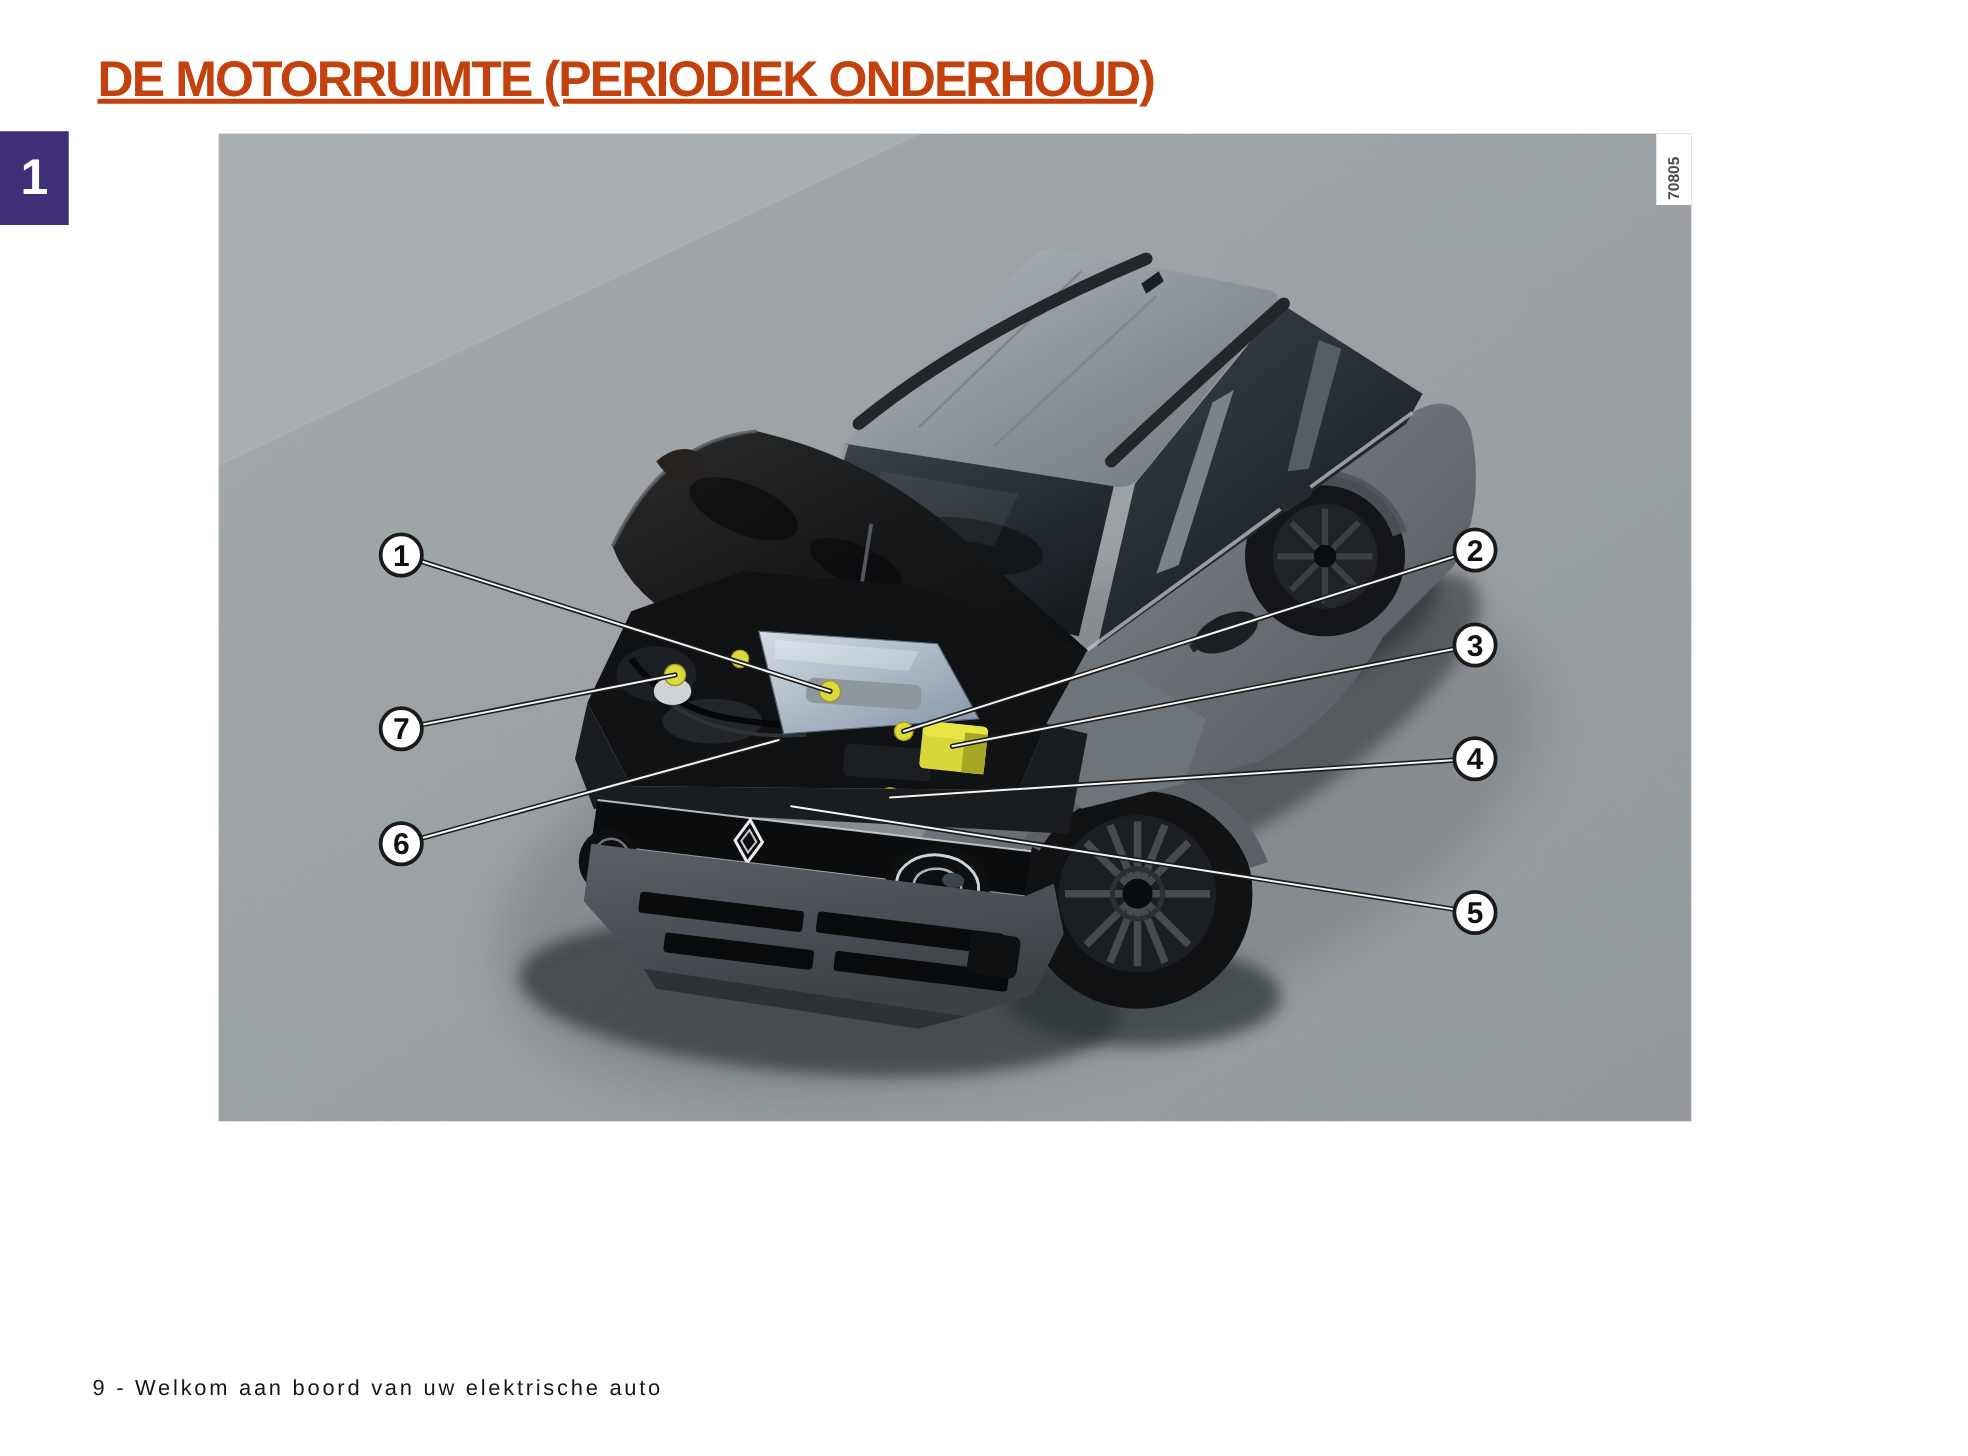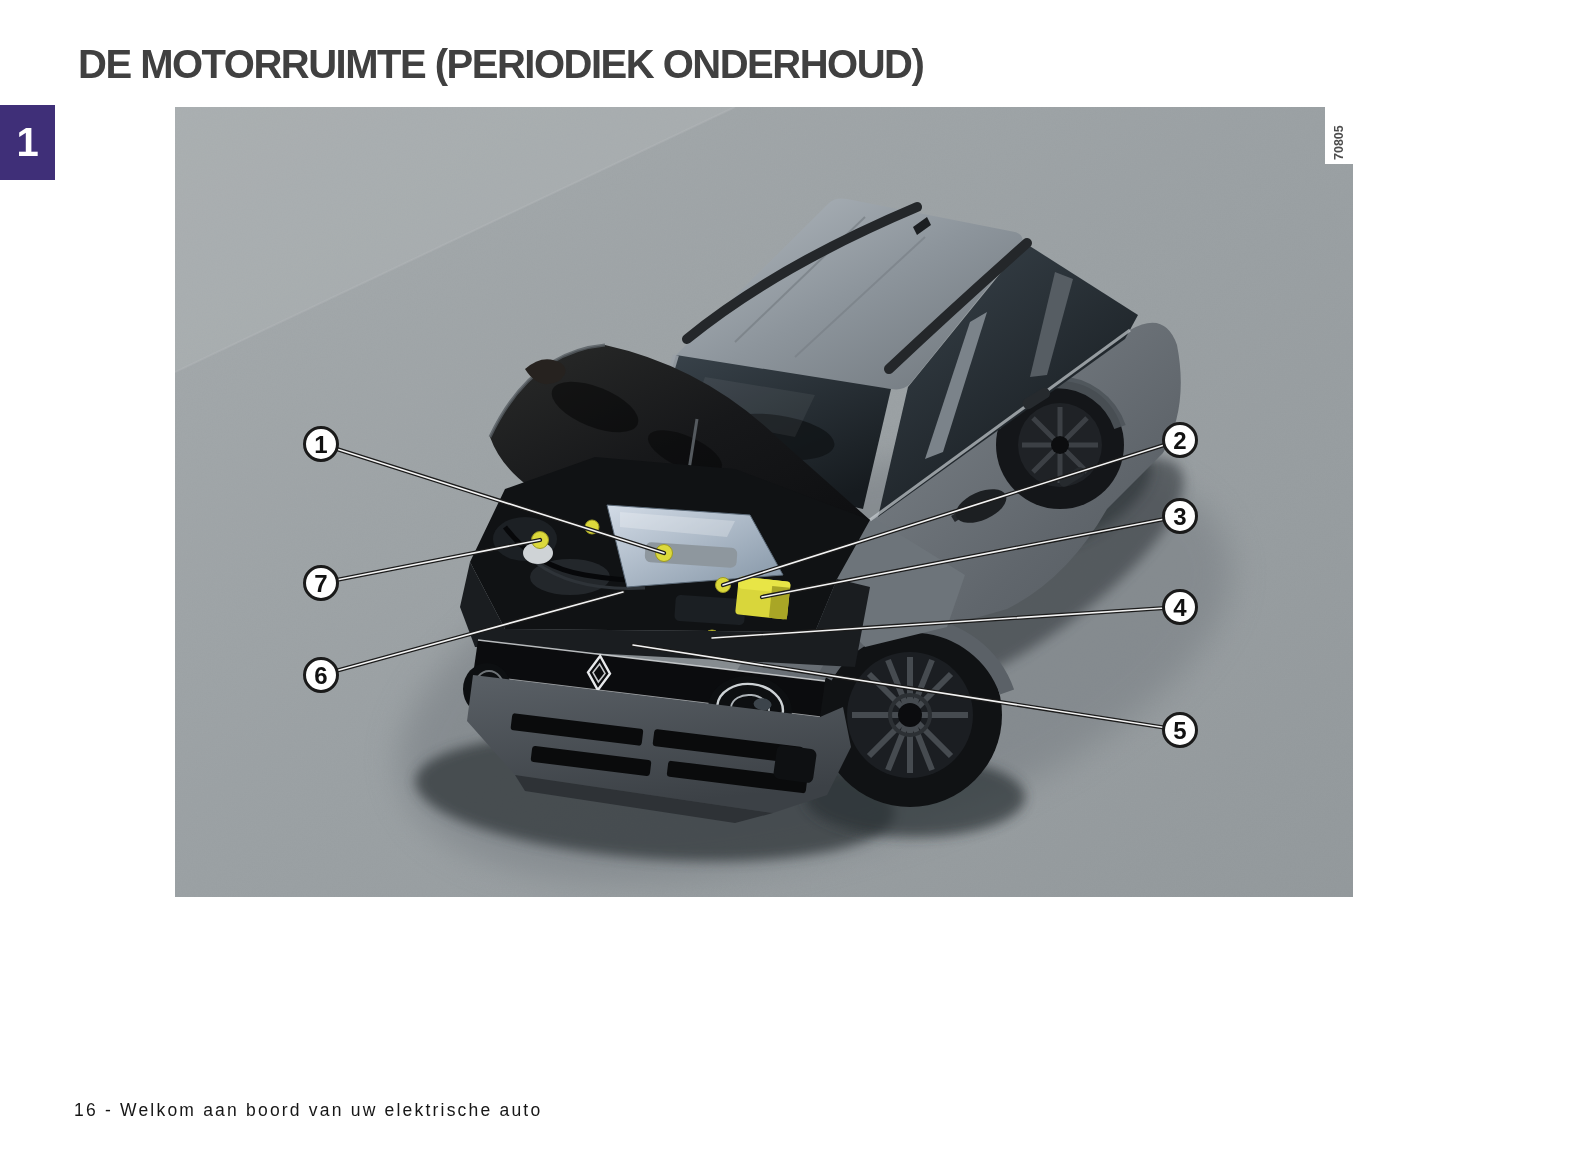--- a/index.html
+++ b/index.html
@@ -5,22 +5,22 @@
   html,body{margin:0;padding:0;}
   body{
     width:1574px;height:1165px;
     background:#ffffff;
     position:relative;
     overflow:hidden;
     font-family:"Liberation Sans", sans-serif;
   }
   .page-title{
     position:absolute;left:78px;top:42px;
-    font-size:40px;font-weight:bold;color:#404040;
-    letter-spacing:-1.5px;white-space:nowrap;
+    font-size:40px;font-weight:bold;color:#c2410c;
+    letter-spacing:-1.5px;white-space:nowrap;text-decoration:underline;
   }
   .section-tab{
     position:absolute;left:0;top:105px;width:55px;height:75px;
     background:#3f2f78;color:#ffffff;
     display:flex;align-items:center;justify-content:center;
     font-size:40px;font-weight:bold;
   }
   .figure-wrap{
     position:absolute;left:175px;top:107px;width:1178px;height:790px;
     background:#9ba1a4;
@@ -284,13 +284,13 @@
         <g>
           <line x1="146" y1="476" x2="365" y2="433" stroke="#1c1c1c" stroke-width="4.2" stroke-linecap="round"></line>
           <line x1="146" y1="476" x2="365" y2="433" stroke="#f4f4f4" stroke-width="1.6" stroke-linecap="round"></line>
           <circle cx="146" cy="476" r="16.5" fill="#ffffff" stroke="#1a1a1a" stroke-width="3"></circle>
           <text x="146" y="476" text-anchor="middle" dy="8.5" font-family="Liberation Sans, sans-serif" font-size="24" font-weight="bold" fill="#111111">7</text>
         </g>
       </g>
 </svg>
 </div>
 
-<div class="page-footer">16 - Welkom aan boord van uw elektrische auto</div>
+<div class="page-footer">9 - Welkom aan boord van uw elektrische auto</div>
 
 </body></html>

